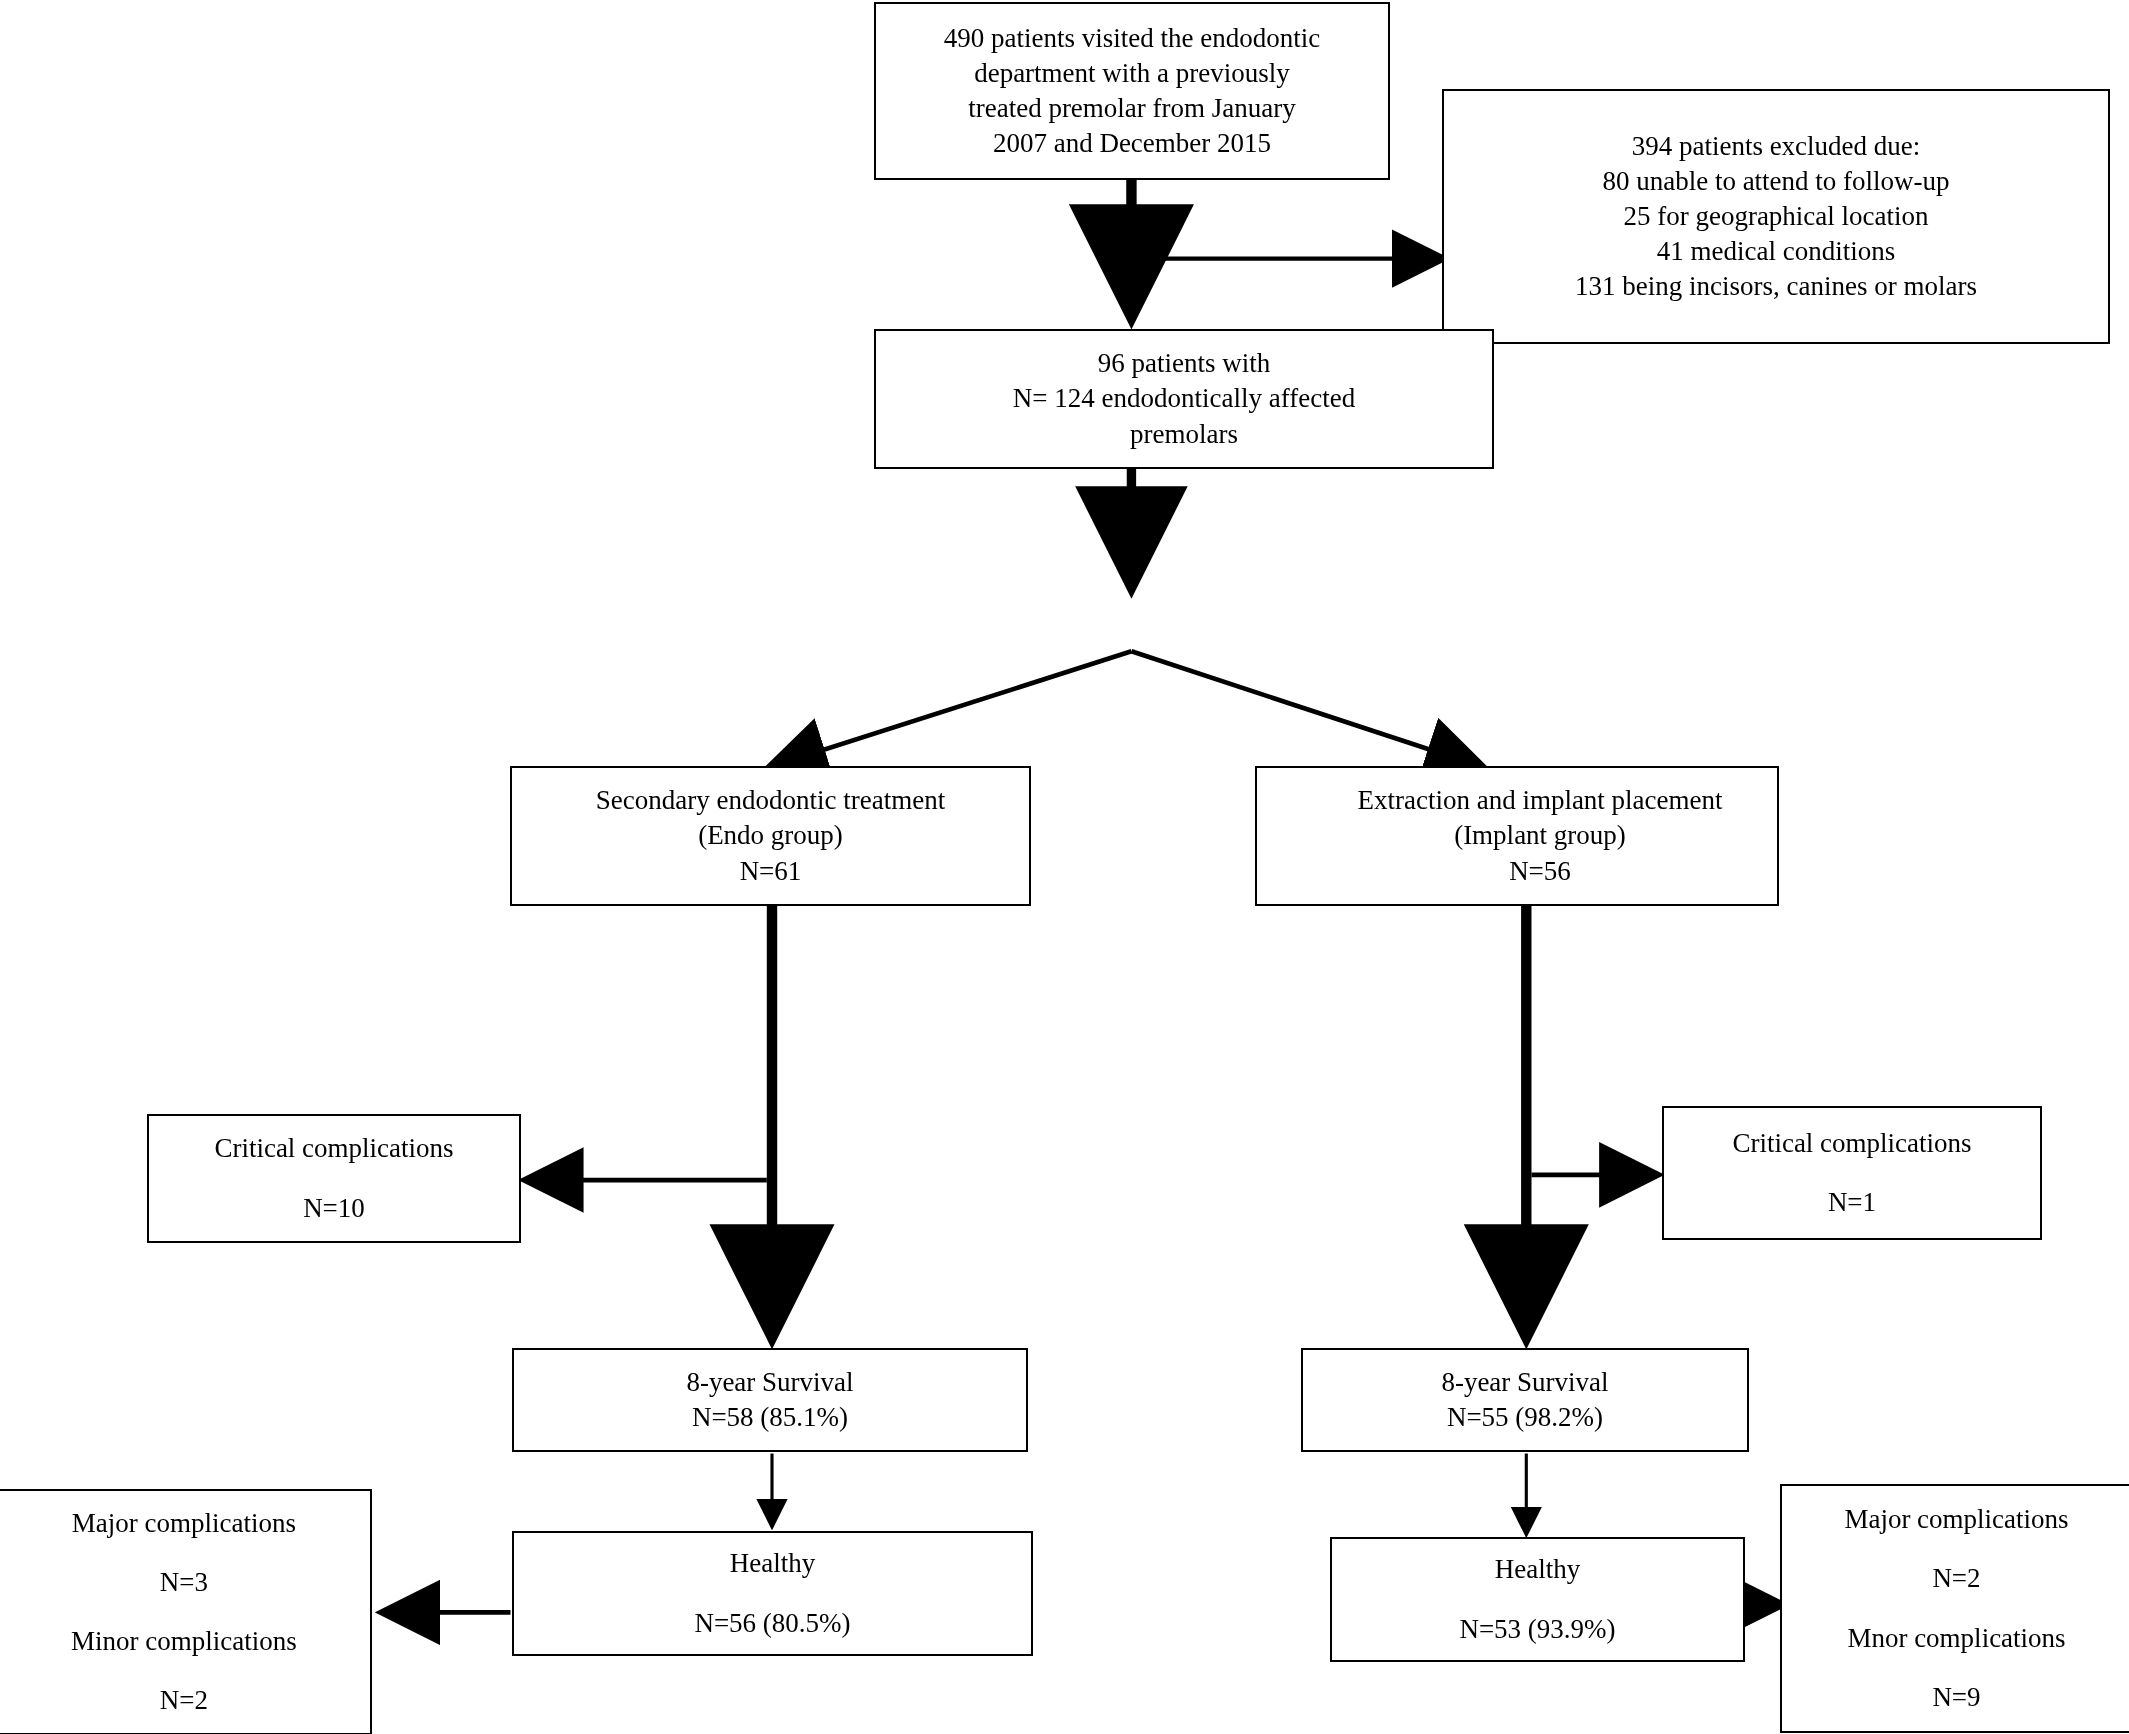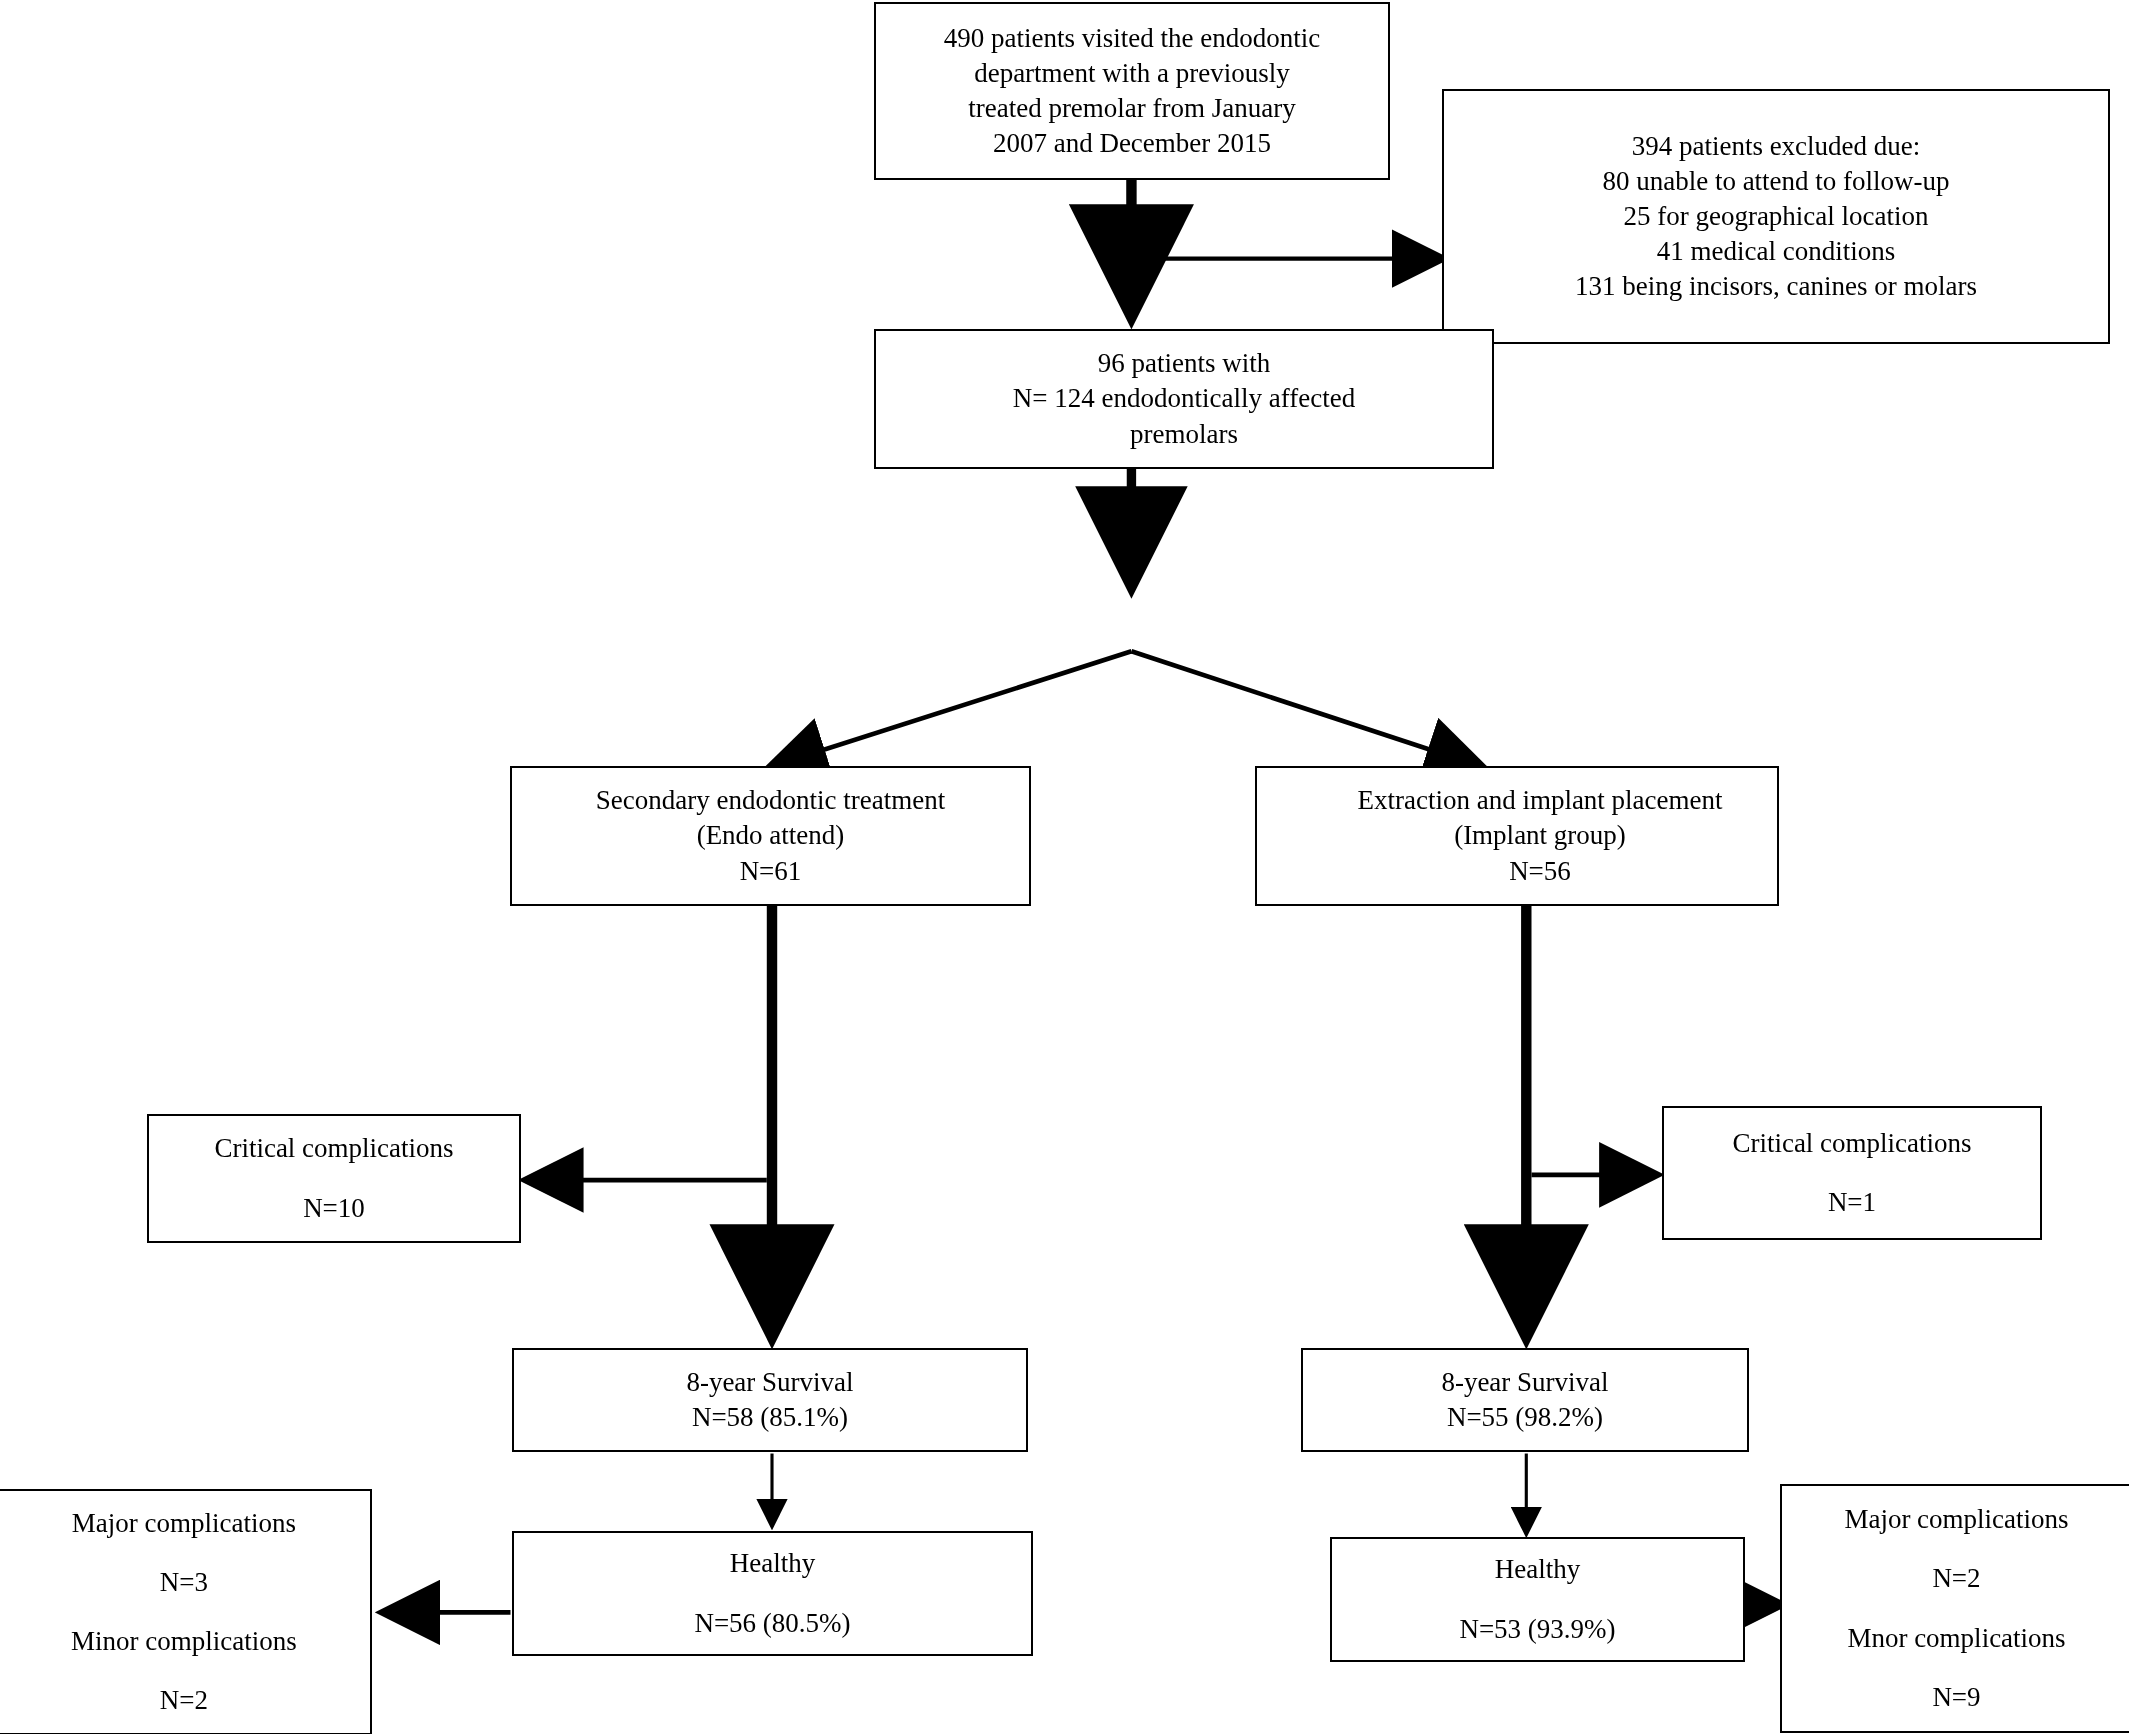--- a/index.html
+++ b/index.html
@@ -103,21 +103,21 @@
 
   <div class="node" style="left:874px;top:329px;width:620px;height:140px;">
     <span class="ln f52">96 patients with</span>
     <span class="ln f52">N= 124 endodontically affected</span>
     <span class="ln f52">premolars</span>
   </div>
 
 
   <div class="node" style="left:510px;top:766px;width:521px;height:140px;">
     <span class="ln f52">Secondary endodontic treatment</span>
-    <span class="ln f52">(Endo attend)</span>
+    <span class="ln f52">(Endo group)</span>
     <span class="ln f52">N=61</span>
   </div>
 
   <div class="node" style="left:1255px;top:766px;width:524px;height:140px;padding-left:46px;">
     <span class="ln f52">Extraction and implant placement</span>
     <span class="ln f52">(Implant group)</span>
     <span class="ln f52">N=56</span>
   </div>
 
   <div class="node" style="left:147px;top:1114px;width:374px;height:129px;">

